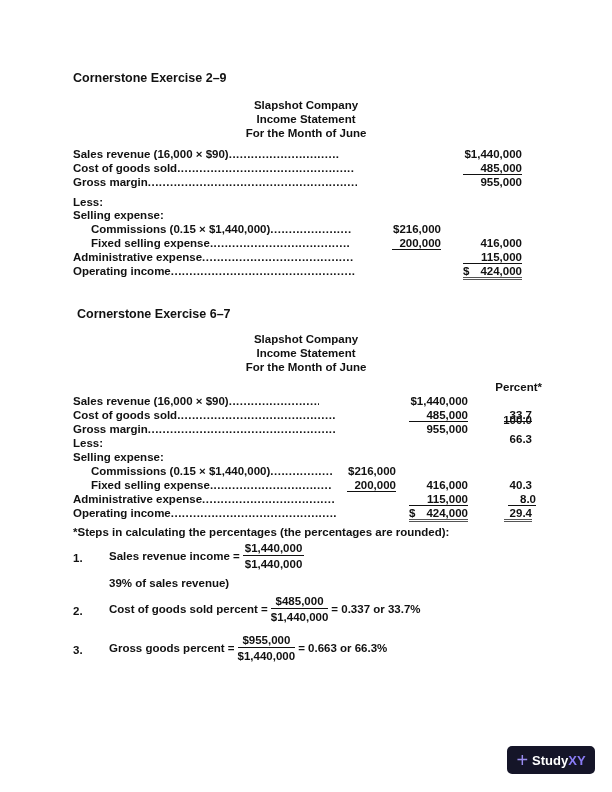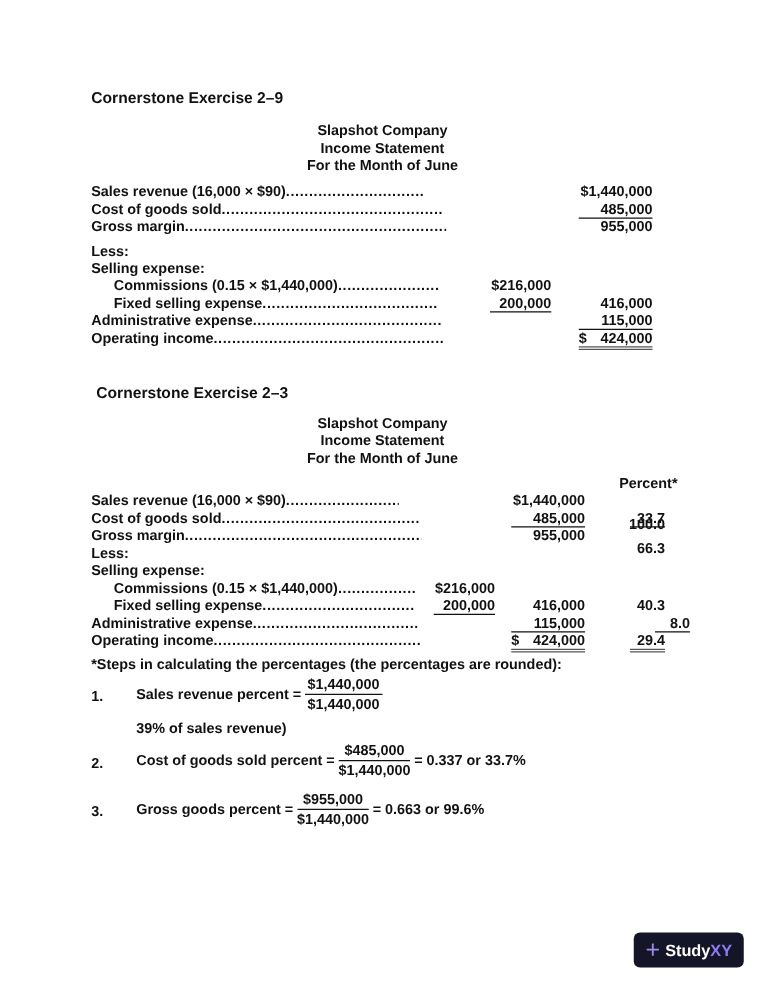--- a/index.html
+++ b/index.html
@@ -62,21 +62,21 @@
 
   <div class="abs lbl" style="top:265px;"><span>Operating income</span><span class="dots" style="width:185px;">.....................................................................................</span></div>
   <div class="abs dul" style="left:463px;width:59px;top:265px;">
       <span style="display:flex;justify-content:space-between;">
         <span>$</span>
         <span>424,000</span>
       </span>
     </div>
 </div>
 
-<div class="abs title" style="left:77px;top:307px;">Cornerstone Exercise 2–3</div>
+<div class="abs title" style="left:77px;top:307px;">Cornerstone Exercise 6–7</div>
 <div class="abs center" style="left:206px;top:333px;">Slapshot Company</div>
 <div class="abs center" style="left:206px;top:347px;">Income Statement</div>
 <div class="abs center" style="left:206px;top:361px;">For the Month of June</div>
 <div class="abs r" style="left:480px;width:62px;top:381px;">Percent*</div>
 
 <div>
 
   <div class="abs lbl" style="top:395px;"><span>Sales revenue (16,000 × $90)</span><span class="dots" style="width:90px;">.............................................</span></div>
   <div class="abs r" style="left:400px;width:68px;top:395px;">$1,440,000</div>
   <div class="abs r" style="left:500px;width:32px;top:414px;">100.0</div>
@@ -96,37 +96,37 @@
   <div class="abs lbl ind" style="top:465px;"><span>Commissions (0.15 × $1,440,000)</span><span class="dots" style="width:62px;">...............................</span></div>
   <div class="abs r" style="left:340px;width:56px;top:465px;">$216,000</div>
 
   <div class="abs lbl ind" style="top:479px;"><span>Fixed selling expense</span><span class="dots" style="width:121px;">............................................................</span></div>
   <div class="abs r ul" style="left:347px;width:49px;top:479px;">200,000</div>
   <div class="abs r" style="left:409px;width:59px;top:479px;">416,000</div>
   <div class="abs r" style="left:504px;width:28px;top:479px;">40.3</div>
 
   <div class="abs lbl" style="top:493px;"><span>Administrative expense</span><span class="dots" style="width:132px;">.................................................................</span></div>
   <div class="abs r ul" style="left:409px;width:59px;top:493px;">115,000</div>
-  <div class="abs r ul" style="left:524px;width:28px;top:493px;">8.0</div>
+  <div class="abs r ul" style="left:508px;width:28px;top:493px;">8.0</div>
 
   <div class="abs lbl" style="top:507px;"><span>Operating income</span><span class="dots" style="width:165px;">.................................................................................</span></div>
   <div class="abs dul" style="left:409px;width:59px;top:507px;">
       <span style="display:flex;justify-content:space-between;">
         <span>$</span>
         <span>424,000</span>
       </span>
     </div>
   <div class="abs r dul" style="left:504px;width:28px;top:507px;">29.4</div>
 </div>
 
 <div class="abs" style="left:73px;top:526px;">*Steps in calculating the percentages (the percentages are rounded):</div>
 
 <div class="abs" style="left:73px;top:552px;">1.</div>
 <div class="abs" style="left:109px;top:542px;display:flex;align-items:center;">
-  <span>Sales revenue percent =</span>
+  <span>Sales revenue income =</span>
   <span class="fr">
     <span class="n">$1,440,000</span>
     <span class="d">$1,440,000</span>
   </span>
 </div>
 <div class="abs" style="left:109px;top:577px;">39% of sales revenue)</div>
 
 <div class="abs" style="left:73px;top:605px;">2.</div>
 <div class="abs" style="left:109px;top:595px;display:flex;align-items:center;">
   <span>Cost of goods sold percent =</span>
@@ -137,19 +137,19 @@
   <span>= 0.337 or 33.7%</span>
 </div>
 
 <div class="abs" style="left:73px;top:644px;">3.</div>
 <div class="abs" style="left:109px;top:634px;display:flex;align-items:center;">
   <span>Gross goods percent =</span>
   <span class="fr">
     <span class="n">$955,000</span>
     <span class="d">$1,440,000</span>
   </span>
-  <span>= 0.663 or 99.6%</span>
+  <span>= 0.663 or 66.3%</span>
 </div>
 
 <div class="badge">
   <span class="plus">+</span>
   <span><span>Study</span><span class="xy">XY</span></span>
 </div>
 
 </body></html>

